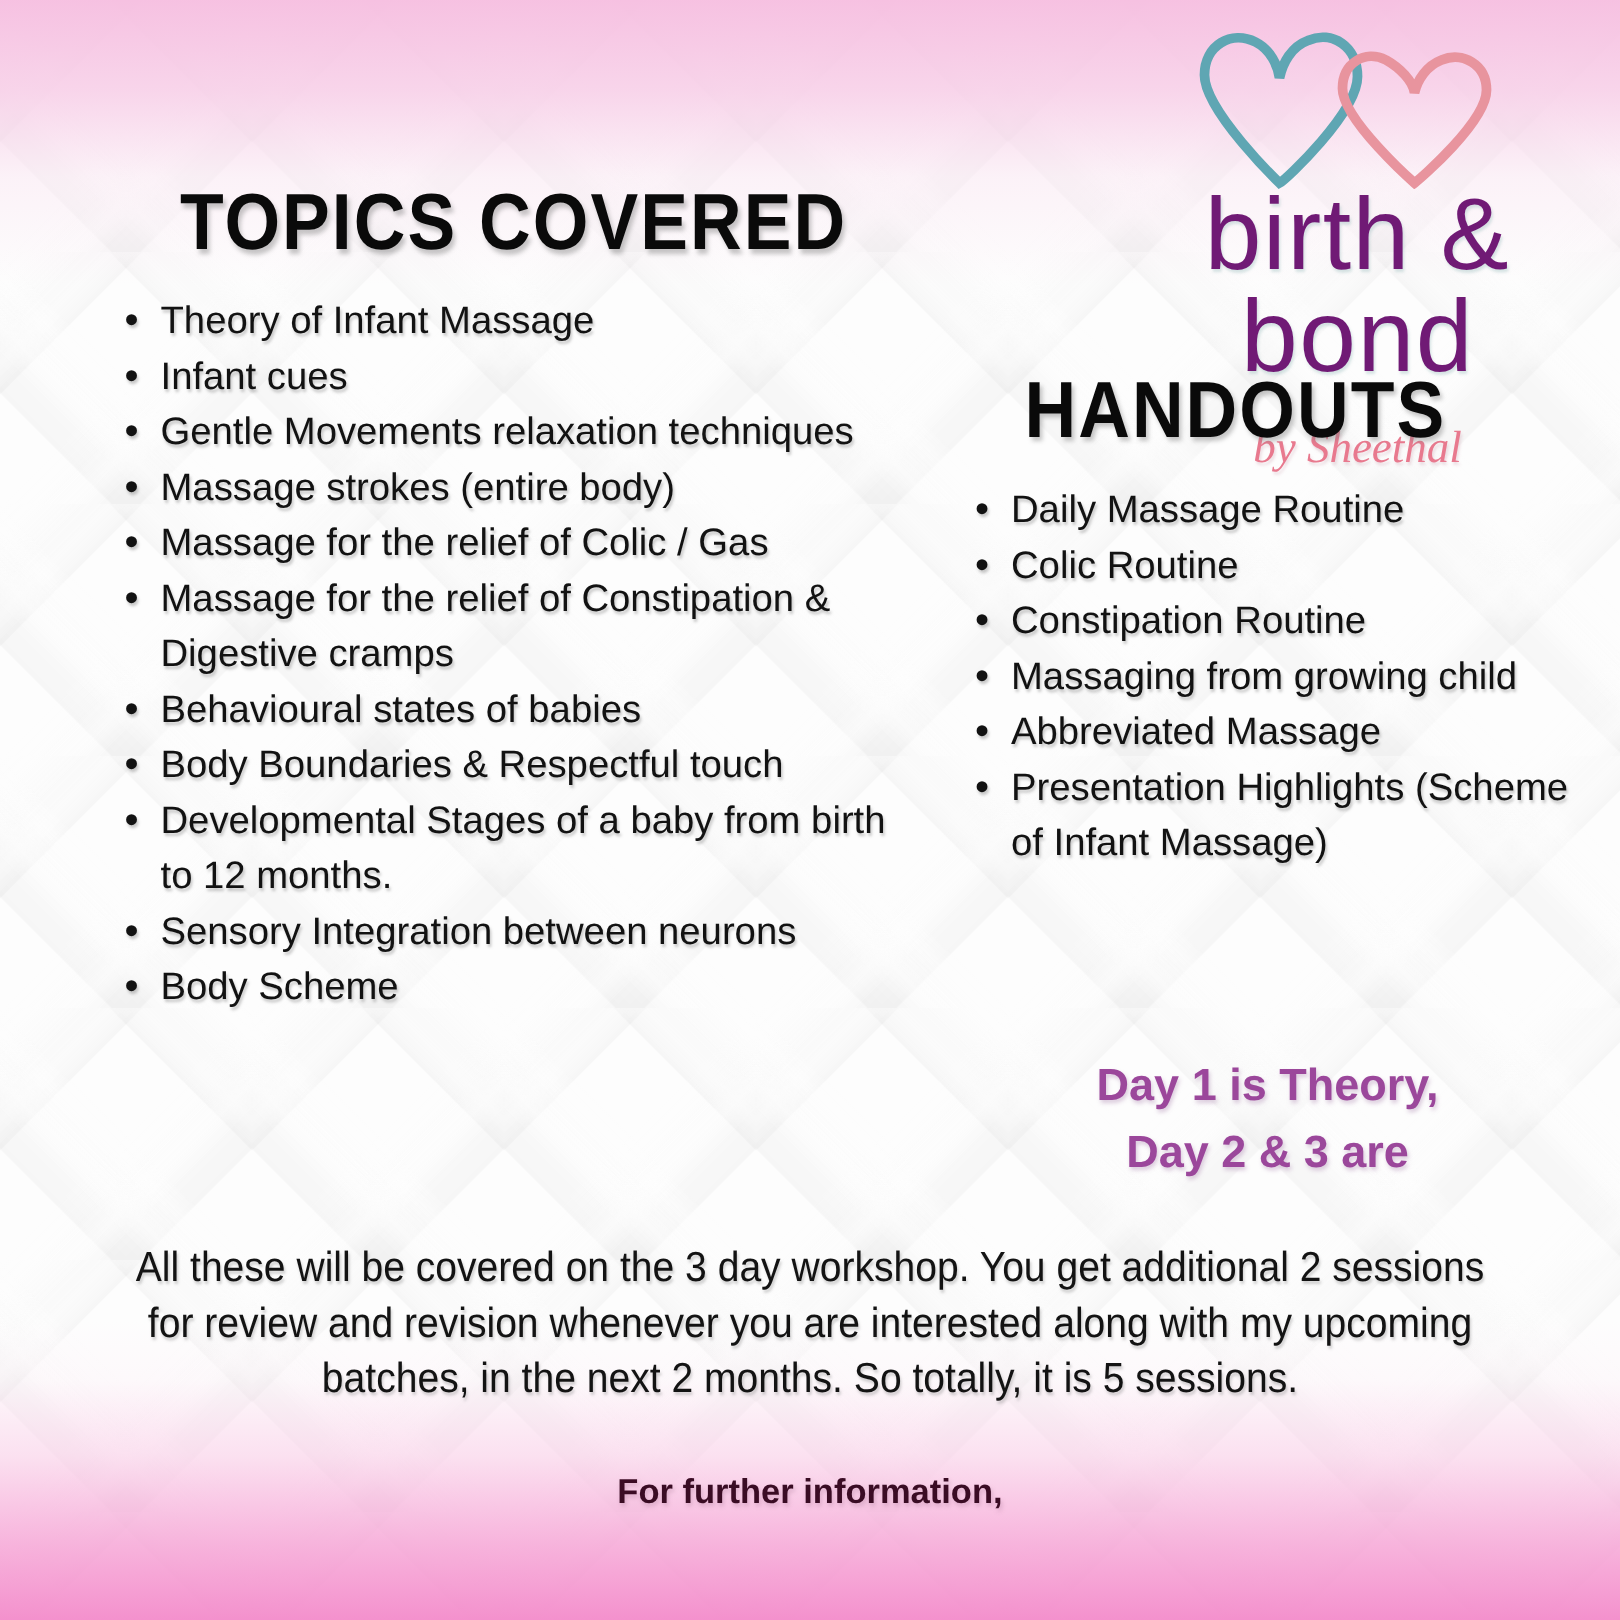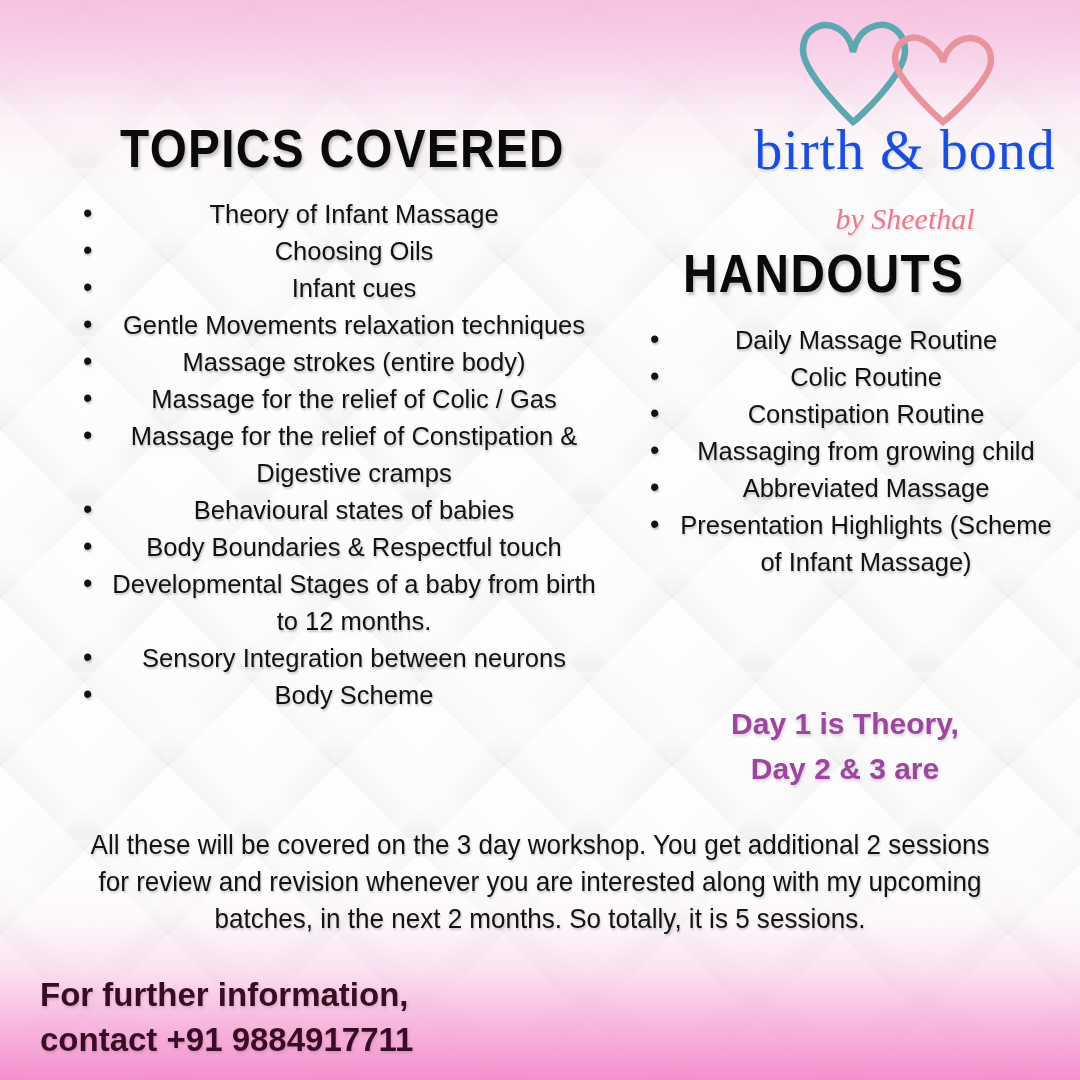--- a/index.html
+++ b/index.html
@@ -98,23 +98,23 @@
 
   
   #logo {
     position: absolute;
     left: 740px; top: 18px;
     width: 330px; height: 210px;
     text-align: center;
   }
   #logo .hearts { height: 108px; }
   #logo .brand {
-    font-family: Liberation Serif, serif;
-    font-size: 56px;
-    color: #1d4ed8;
+    font-family: Liberation Sans, sans-serif;
+    font-size: 68px;
+    color: #701a75;
     letter-spacing: 1px;
     line-height: 1;
     margin-top: -4px;
     text-shadow: 1px 2px 2px rgba(140,180,180,0.35);
   }
   #logo .byline {
     font-family: "Liberation Serif", serif;
     font-style: italic;
     font-size: 30px;
     color: #e8798e;
@@ -151,21 +151,20 @@
     list-style: none;
     margin: 0;
     padding: 0;
   }
   ul.blist > li {
     position: relative;
     padding-left: 26px;
     color: #121212;
     font-family: "Liberation Sans", sans-serif;
     text-shadow: 1px 2px 2px rgba(120,120,120,0.40);
-    text-align: center;
   }
   ul.blist > li::before {
     content: "\2022";
     position: absolute;
     left: 2px;
     top: -1px;
     font-size: 1.05em;
     color: #121212;
   }
 
@@ -211,24 +210,25 @@
     line-height: 37px;
     transform: scaleX(0.93);
     text-shadow: 1px 2px 2px rgba(120,120,120,0.35);
   }
 
   
   #contact {
     position: absolute;
     left: 40px; top: 972px;
     width: 1000px;
+    text-align: center;
     color: #3a0c24;
     font-family: "Liberation Sans", sans-serif;
     font-weight: 700;
-    font-size: 33px;
+    font-size: 23px;
     line-height: 45px;
     text-shadow: 1px 2px 3px rgba(160,110,140,0.35);
   }
 </style>
 </head>
 <body>
 
 <div id="poster">
 
   <div class="texture"></div>
@@ -251,21 +251,20 @@
         </svg>
       </div>
       <div class="brand">birth &amp; bond</div>
       <div class="byline">by Sheethal</div>
     </div>
 
     <div id="topics-title" class="sec-title">TOPICS COVERED</div>
 
     <ul id="topics-list" class="blist">
       <li>Theory of Infant Massage</li>
-      <li>Choosing Oils</li>
       <li>Infant cues</li>
       <li>Gentle Movements relaxation techniques</li>
       <li>Massage strokes (entire body)</li>
       <li>Massage for the relief of Colic / Gas</li>
       <li>Massage for the relief of Constipation &amp; Digestive cramps</li>
       <li>Behavioural states of babies</li>
       <li>Body Boundaries &amp; Respectful touch</li>
       <li>Developmental Stages of a baby from birth to 12 months.</li>
       <li>Sensory Integration between neurons</li>
       <li>Body Scheme</li>
@@ -284,17 +283,16 @@
 
     <div id="callout">
       <div>Day 1 is Theory,</div>
       <div>Day 2 &amp; 3 are</div>
     </div>
 
     <div id="blurb">All these will be covered on the 3 day workshop. You get additional 2 sessions for review and revision whenever you are interested along with my upcoming batches, in the next 2 months. So totally, it is 5 sessions.</div>
 
     <div id="contact">
       <div>For further information,</div>
-      <div>contact +91 9884917711</div>
     </div>
 
   </div>
 </div>
 
 </body></html>

